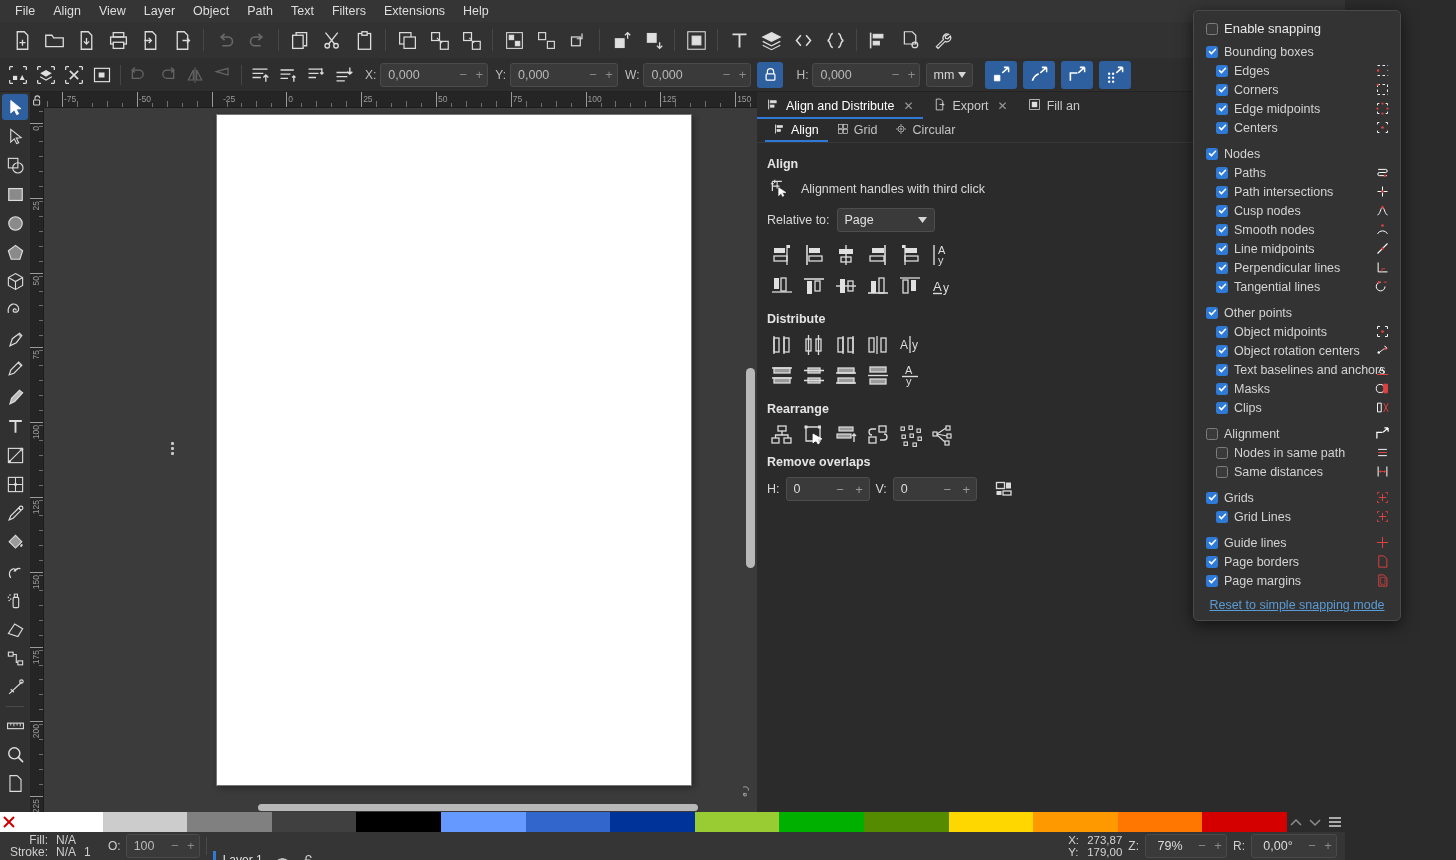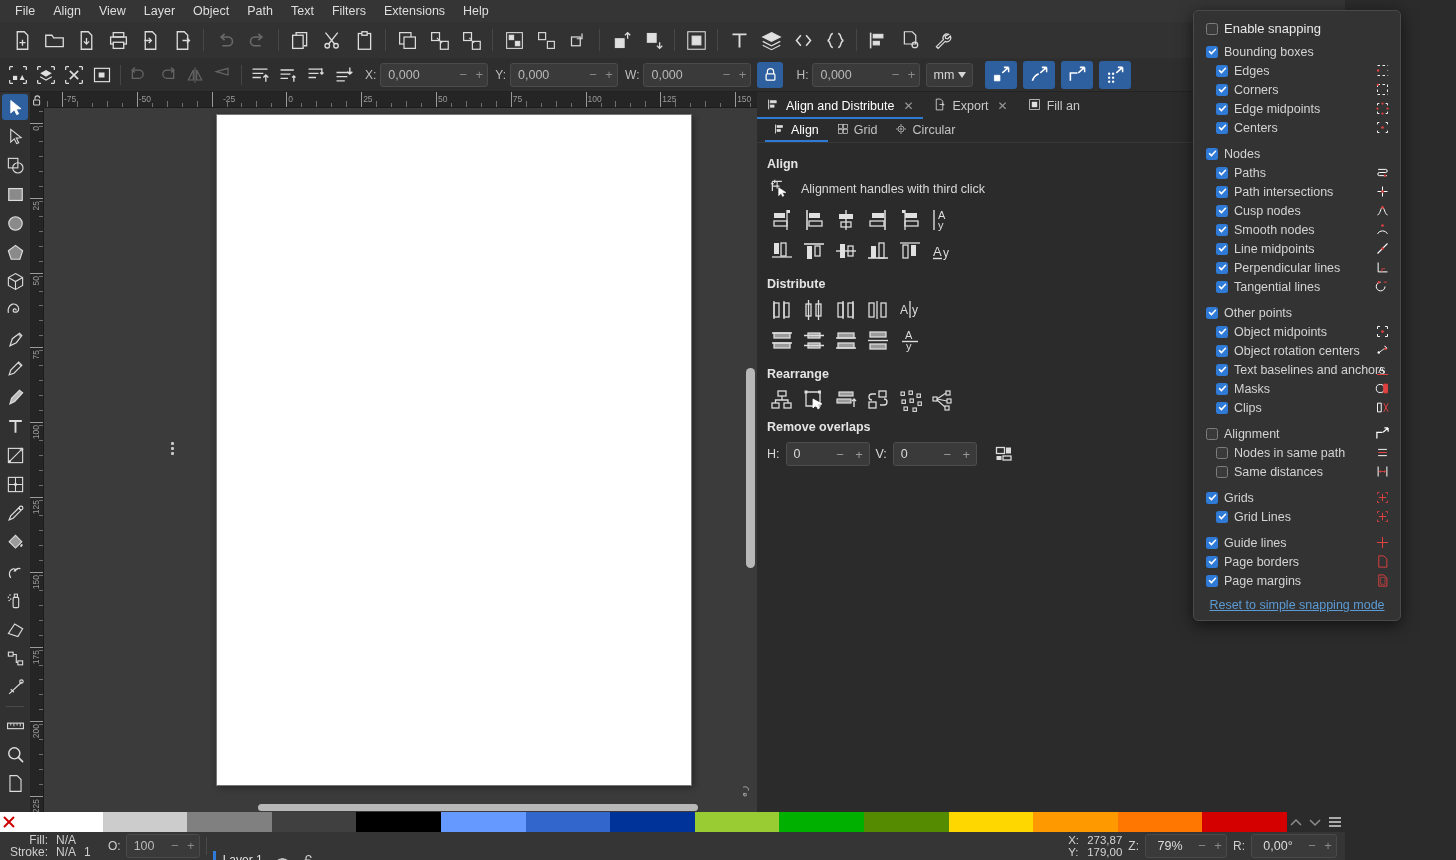--- a/index.html
+++ b/index.html
@@ -897,20 +897,29 @@
                 <path d="M3 3 V15 M3 3 H15" fill="none" stroke="#dcdcdc" stroke-width="1.6"></path>
                 <path d="M3 9 h9 M9 3 v9" fill="none" stroke="#dcdcdc" stroke-width="1.4"></path>
                 <path d="M1 6 h4 M6 1 v4" fill="none" stroke="#dcdcdc" stroke-width="1.4"></path>
                 <path d="M11 11 L11 21 L14 18 L16 22 L17.5 21 L15.5 17.5 L20 17 Z" fill="#fff" stroke="#fff" stroke-width="0.8"></path>
               </svg>
             </div>
             <span class="opt-lbl">Alignment handles with third click</span>
           </div>
         </div>
 
+      <div class="relrow">
+        <span class="lbl">Relative to:</span>
+        <div class="combo">
+          <span>Page</span>
+          <svg width="9" height="6" viewBox="0 0 9 6">
+              <path d="M0 0 L9 0 L4.5 6 Z" fill="#d6d6d6"></path>
+            </svg>
+        </div>
+      </div>
 
       <div class="btnrow" id="alignr1">
           <div class="abtn">
             <svg viewBox="0 0 24 24" width="24" height="24">
               <path d="M17 2 V22" fill="none" stroke="#dcdcdc" stroke-width="1.3"></path>
               <rect x="4" y="5" width="11" height="5" fill="#e0e0e0" stroke="none" stroke-width="1.3"></rect>
               <rect x="17" y="2" width="3" height="3" fill="#e0e0e0" stroke="none" stroke-width="1.3"></rect>
               <rect x="4" y="13" width="13" height="5" fill="none" stroke="#dcdcdc" stroke-width="1.3"></rect>
             </svg>
           </div>

